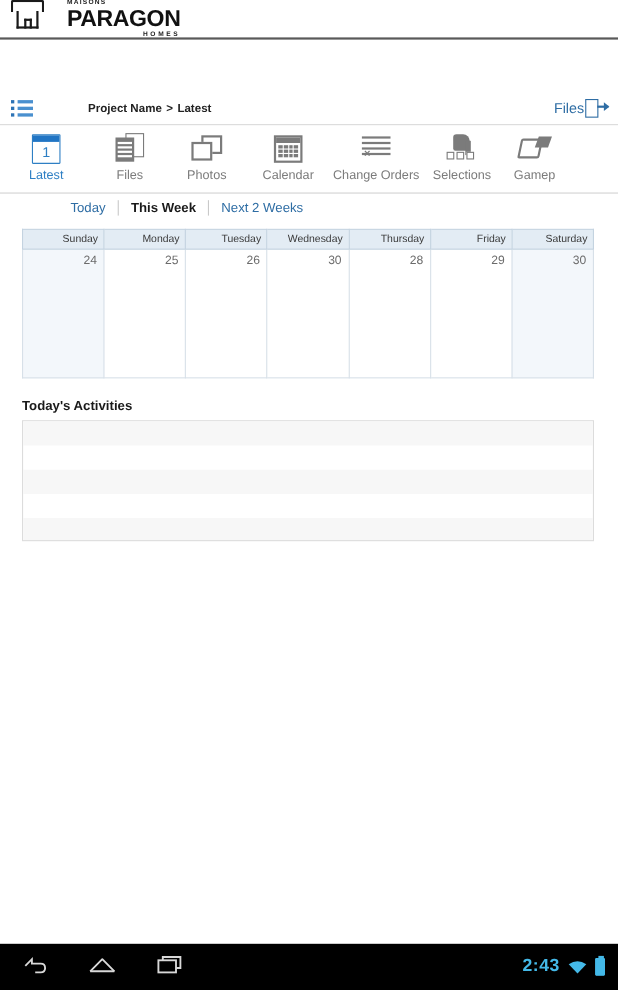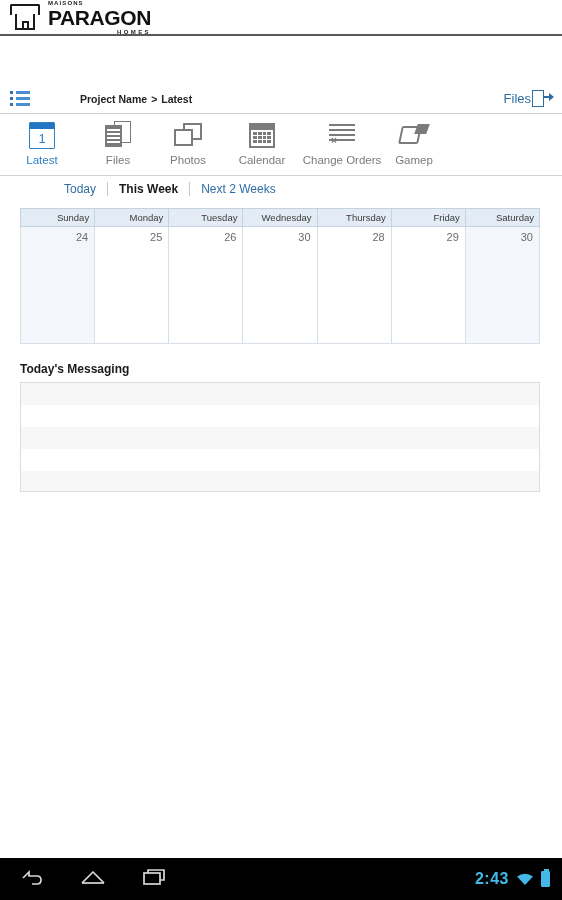--- a/index.html
+++ b/index.html
@@ -12,21 +12,21 @@
   .app { position:relative; width:562px; height:900px; background:#fff; }
 
   
   .logo-bar{
     height:36px; width:100%;
     display:flex; align-items:center;
     padding-left:10px;
     background:#fff;
     border-bottom:2px solid #595959;
   }
-  .logo{ display:flex; align-items:center; gap:8px; }
+  .logo{ display:flex; align-items:flex-start; gap:21px; }
   .logo-mark{ width:30px; height:26px; position:relative; }
   .logo-mark .roof{
     position:absolute; left:0; top:0; width:30px; height:11px;
     border:2px solid #1a1a1a; border-bottom:none;
     border-radius:2px 2px 0 0;
   }
   .logo-mark .body{
     position:absolute; left:5px; top:10px; width:20px; height:16px;
     border:2px solid #1a1a1a; border-top:none;
   }
@@ -338,20 +338,34 @@
             <i class="l1"></i>
             <i class="l2"></i>
             <i class="l3"></i>
             <i class="l4"></i>
             <span class="x">×</span>
           </span>
       </span>
       <span class="lbl">Change Orders</span>
     </div>
 
+    <div class="tool" style="width:72px">
+      <span class="ico">
+        <span class="ic-sel">
+            <span class="hand"></span>
+            <span class="fin"></span>
+          <span class="boxes">
+              <i></i>
+              <i></i>
+              <i></i>
+            </span>
+        </span>
+      </span>
+      <span class="lbl">Selections</span>
+    </div>
 
     <div class="tool" style="width:60px">
       <span class="ico">
         <span class="ic-game">
             <span class="tag"></span>
             <span class="tip"></span>
           </span>
       </span>
       <span class="lbl">Gamep</span>
     </div>
@@ -383,21 +397,21 @@
           <td>26</td>
           <td>30</td>
           <td>28</td>
           <td>29</td>
           <td class="weekend">30</td>
         </tr>
       </tbody>
     </table>
   </div>
 
-  <div class="act-title">Today's Messaging</div>
+  <div class="act-title">Today's Activities</div>
   <div class="act-box">
     <div class="act-row alt"></div>
     <div class="act-row"></div>
     <div class="act-row alt"></div>
     <div class="act-row"></div>
     <div class="act-row alt"></div>
   </div>
 
   <div class="navbar">
     <div class="nav-left">

